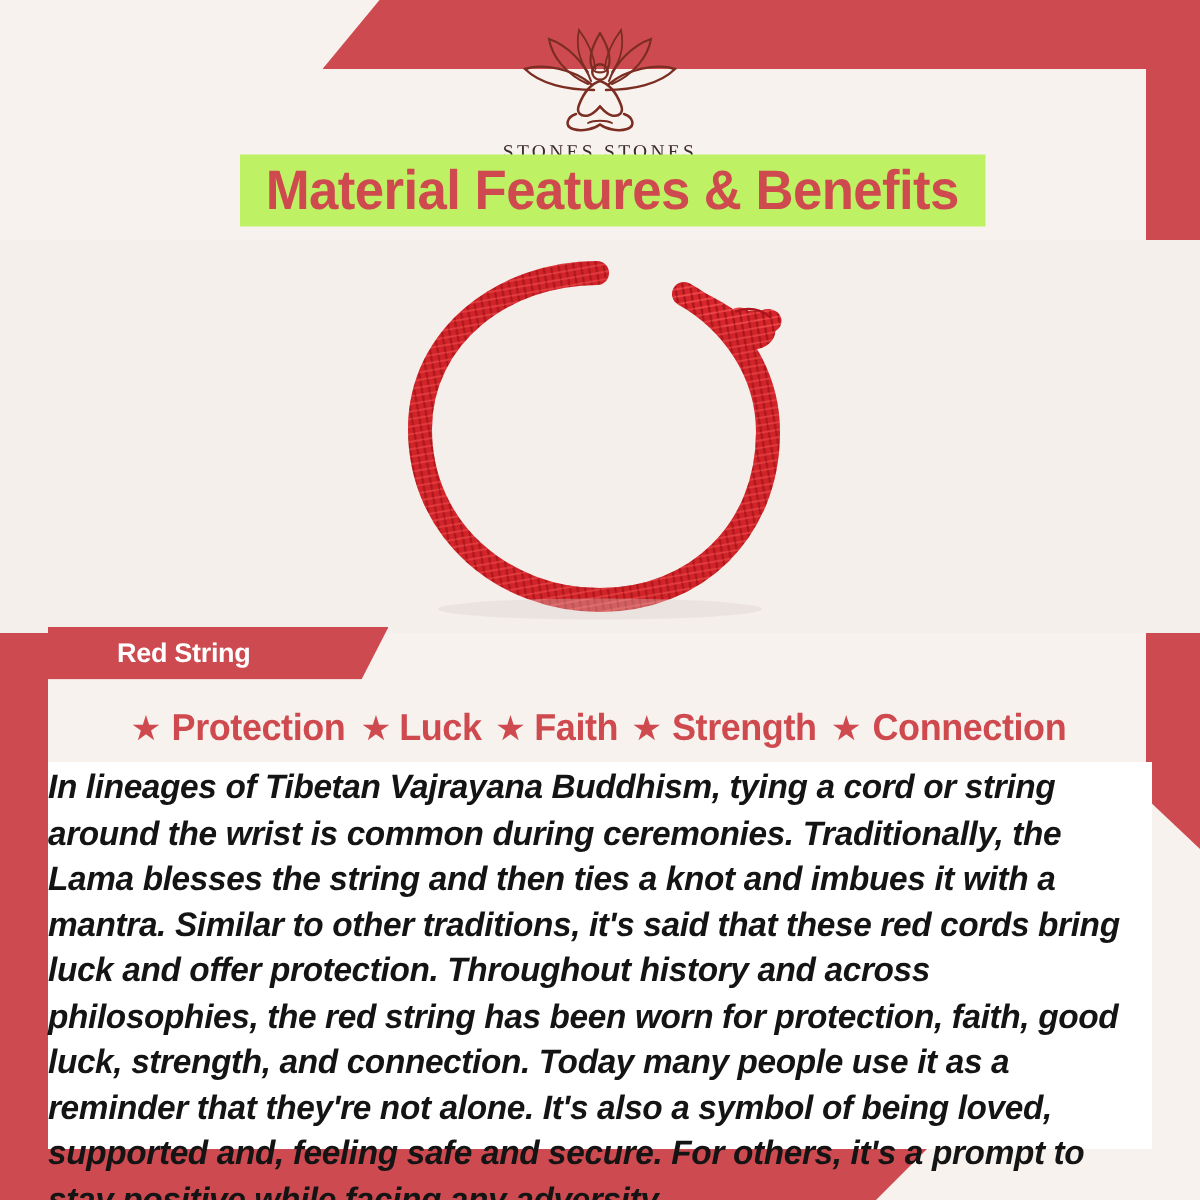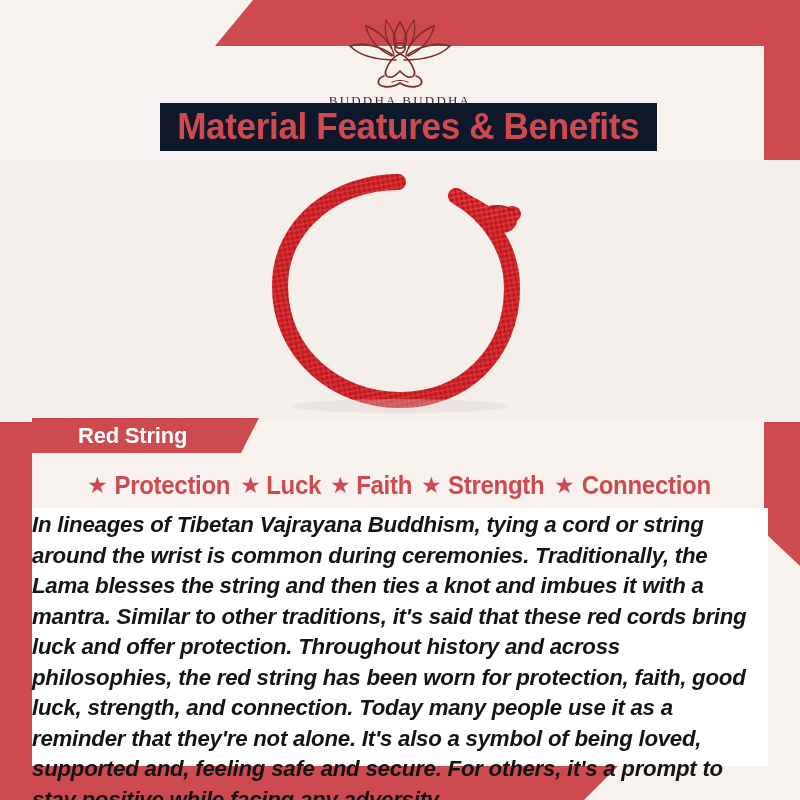--- a/index.html
+++ b/index.html
@@ -75,21 +75,21 @@
     color: #3b2b26;
   }
 
   
   .title-banner {
     position: absolute;
     top: 103px;
     left: 160px;
     width: 497px;
     height: 48px;
-    background: #0f172a;
+    background: #bef264;
     display: flex;
     align-items: center;
     justify-content: center;
   }
   .title-text {
     font-family: "Liberation Sans Narrow", "Liberation Sans", sans-serif;
     font-weight: bold;
     font-size: 37px;
     color: #cf4a4f;
     letter-spacing: -0.4px;
@@ -121,21 +121,21 @@
     height: 35px;
     background: #cc4a50;
     clip-path: polygon(0 0, 100% 0, calc(100% - 18px) 100%, 0 100%);
     display: flex;
     align-items: center;
   }
   .label-text {
     margin-left: 46px;
     font-family: "Liberation Sans Narrow", "Liberation Sans", sans-serif;
     font-weight: bold;
-    font-size: 22px;
+    font-size: 18px;
     color: #ffffff;
     letter-spacing: -0.2px;
     white-space: nowrap;
   }
 
   
   .benefits-row {
     position: absolute;
     top: 465px;
     left: 36px;
@@ -220,21 +220,21 @@
         <path d="M66 6 C72 16 74 24 71 30 C69 33 63 33 61 30 C58 24 60 16 66 6" stroke-width="1.5"></path>
 
         <circle cx="66" cy="32" r="5.2" stroke-width="1.6"></circle>
 
         <path d="M66 38 C60 40 55 46 52 54 C50 59 53 62 58 61 C62 60 64 57 66 55 C68 57 70 60 74 61 C79 62 82 59 80 54 C77 46 72 40 66 38" stroke-width="1.7"></path>
 
         <path d="M50 60 C44 62 42 68 48 70 C54 72 62 70 66 67 C70 70 78 72 84 70 C90 68 88 62 82 60" stroke-width="1.7"></path>
         <path d="M58 66 C62 64 70 64 74 66" stroke-width="1.2"></path>
       </g>
     </svg>
-    <span class="logo-wordmark">BUDDHA BUDDHA</span>
+    <span class="logo-wordmark">STONES STONES</span>
   </div>
 
   <div class="title-banner">
     <span class="title-text">Material Features &amp; Benefits</span>
   </div>
 
   <div class="product-area">
     <svg class="bracelet" width="300" height="250" viewBox="0 0 300 250">
       <defs>
         <pattern id="braid" width="7" height="7" patternUnits="userSpaceOnUse" patternTransform="rotate(35)">

